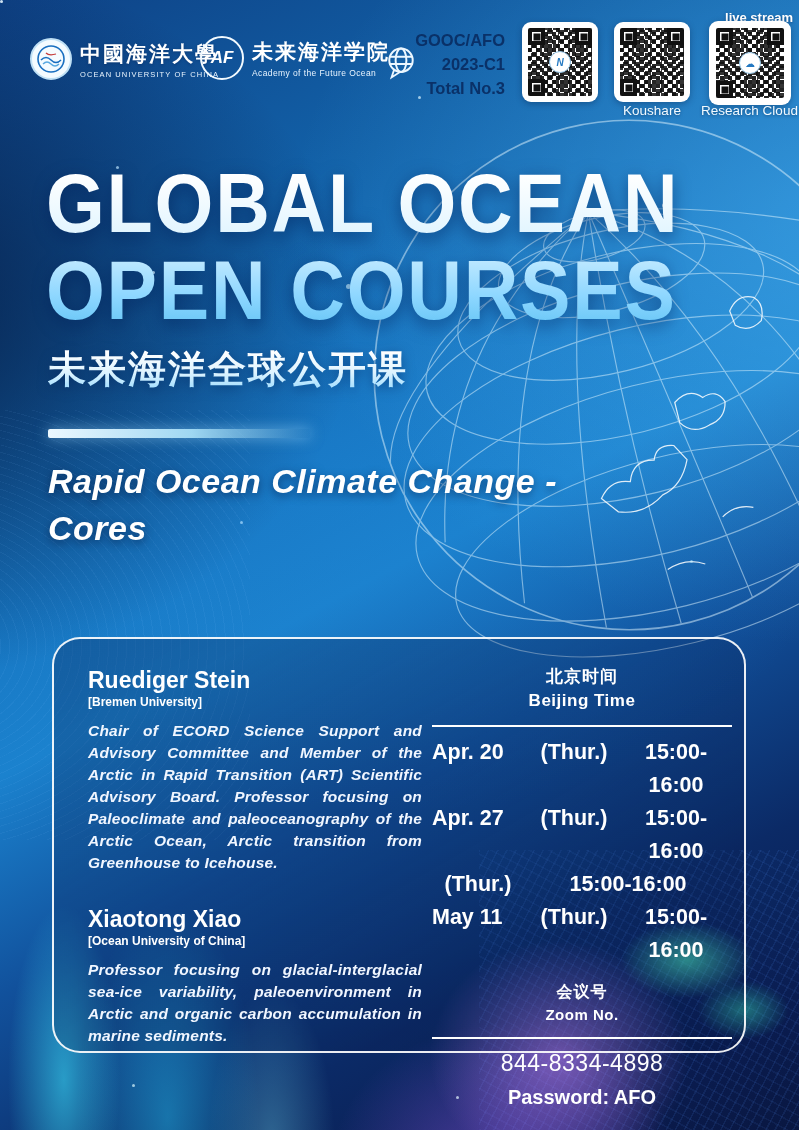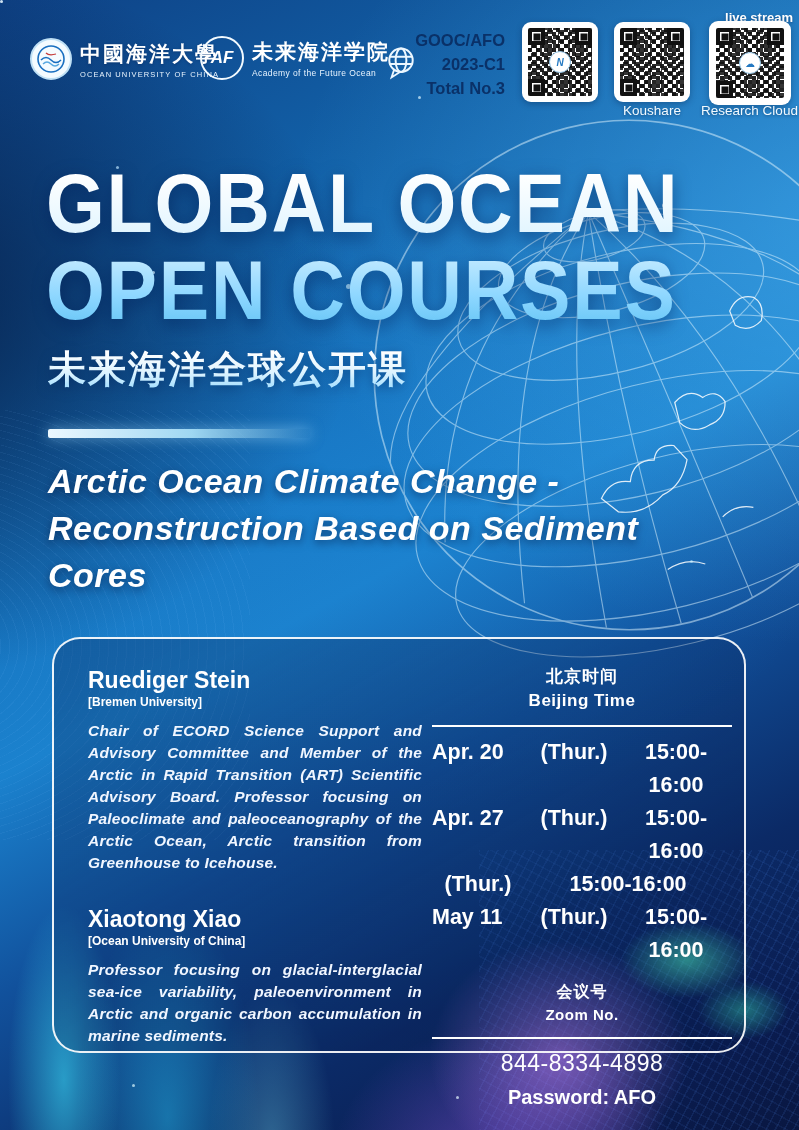--- a/index.html
+++ b/index.html
@@ -203,22 +203,21 @@
   <div class="qr-label lbl2">Koushare</div>
   <div class="qr-label lbl3">Research Cloud</div>
 
   <div class="hero-title">
     <div>GLOBAL OCEAN</div>
     <div>OPEN COURSES</div>
   </div>
   <div class="hero-sub">未来海洋全球公开课</div>
   <div class="divider-bar"></div>
   <div class="course-title">
-    <div>Arctic Ocean Climate Change -</div>
-    <div>Reconstruction Based on Sediment</div>
+    <div>Rapid Ocean Climate Change -</div>
     <div>Cores</div>
   </div>
 
   <div class="info-box">
 
     <div class="speakers">
       <div class="sp-block">
         <div class="sp-name">Ruediger Stein</div>
         <div class="sp-affil">[Bremen University]</div>
         <div class="sp-bio">Chair of ECORD Science Support and Advisory Committee and Member of the Arctic in Rapid Transition (ART) Scientific Advisory Board. Professor focusing on Paleoclimate and paleoceanography of the Arctic Ocean, Arctic transition from Greenhouse to Icehouse.</div>

